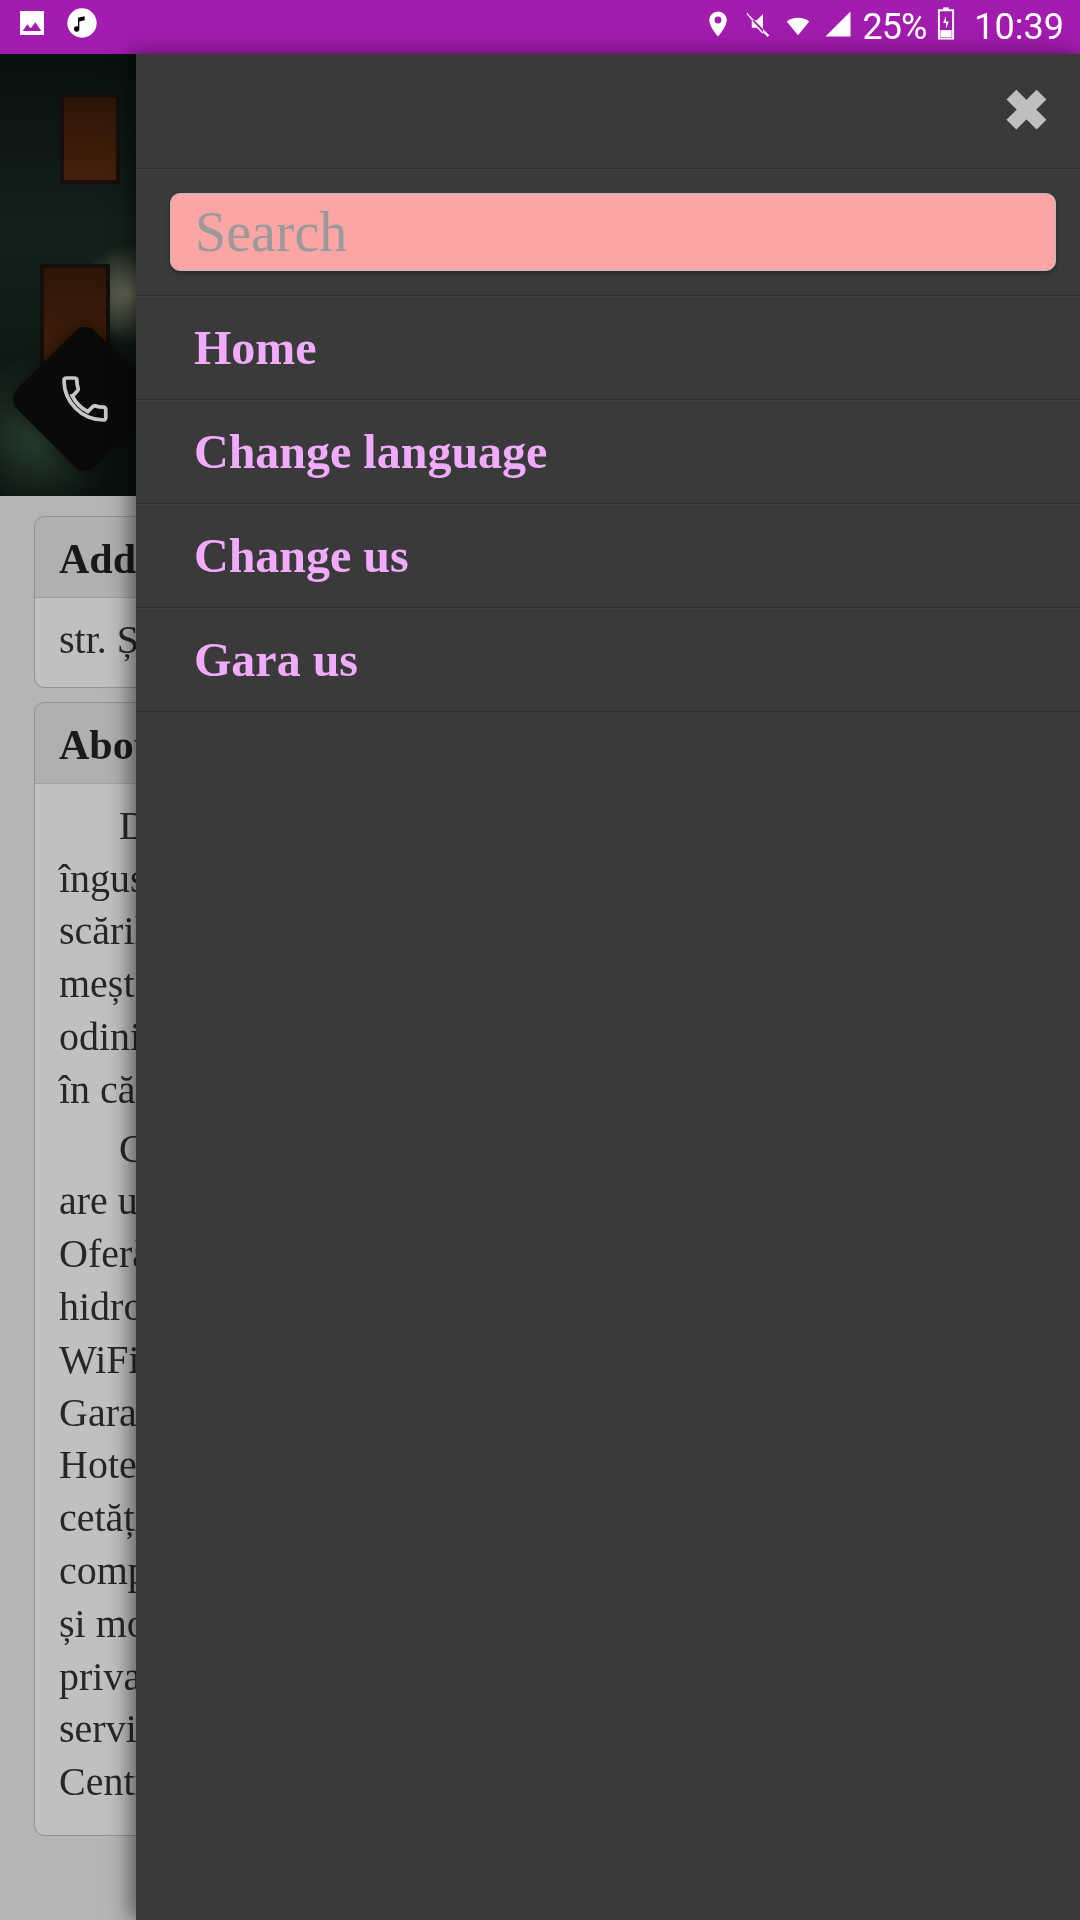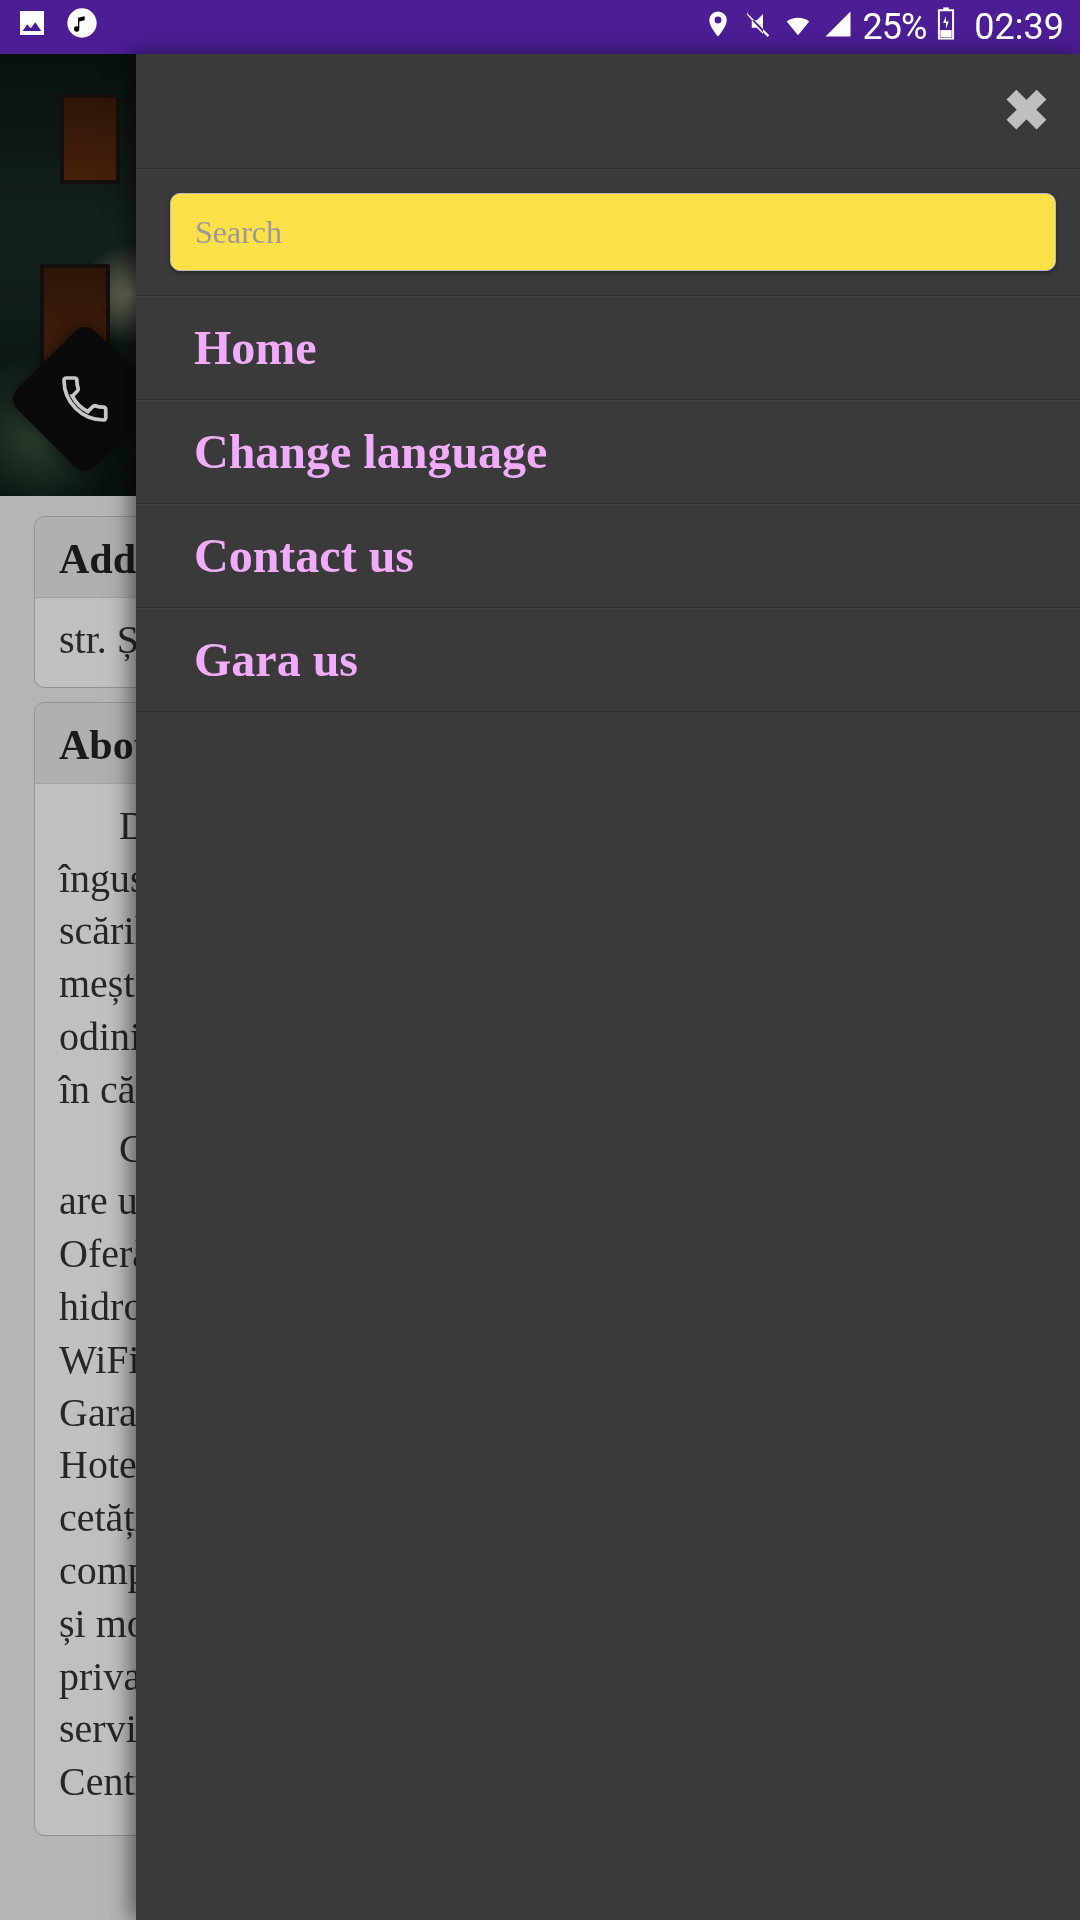--- a/index.html
+++ b/index.html
@@ -8,21 +8,21 @@
     font-family: -apple-system, BlinkMacSystemFont, "Segoe UI", Roboto, sans-serif;
     background: #000;
     position: relative;
   }
 
   
   .status-bar {
     position: absolute;
     top: 0; left: 0; right: 0;
     height: 54px;
-    background: #4c1d95;
+    background: #a21caf;
     color: #fff;
     display: flex;
     align-items: center;
     justify-content: space-between;
     padding: 0 16px;
     font-size: 36px;
     font-weight: 400;
   }
   .status-left { display: flex; align-items: center; gap: 18px; }
   .status-right { display: flex; align-items: center; gap: 10px; }
@@ -132,23 +132,23 @@
   .search-wrap {
     padding: 24px 24px 24px 34px;
     border-bottom: 1px solid #2c2c2c;
     box-shadow: inset 0 1px 0 rgba(255,255,255,0.04);
   }
   .search-input {
     width: 100%;
     height: 78px;
     border-radius: 10px;
     border: 1px solid #bbb;
-    background: #fde047;
-    font-family: Georgia, "Times New Roman", serif;
-    font-size: 32px;
+    background: #fca5a5;
+    font-family: Georgia, "Times New Roman", serif;
+    font-size: 56px;
     color: #333;
     padding: 0 24px;
     box-shadow: 0 2px 4px rgba(0,0,0,0.35);
   }
   .search-input::placeholder { color: #9a9a9a; }
   .menu-item {
     font-family: Georgia, "Times New Roman", serif;
     font-weight: 700;
     font-size: 48px;
     color: #f0abfc;
@@ -200,21 +200,21 @@
     </span>
     <span class="pct">25%</span>
     <span class="icon">
       <svg width="20" height="34" viewBox="0 0 12 24" fill="none">
           <rect x="1" y="3" width="10" height="20" stroke="#fff" stroke-width="1.4"></rect>
           <rect x="4" y="1" width="4" height="2" fill="#fff"></rect>
           <rect x="2" y="17" width="8" height="5" fill="#fff"></rect>
           <path d="M6 7l-2 5h2v4l2-5H6V7z" fill="#fff"></path>
         </svg>
     </span>
-    <span class="clock">02:39</span>
+    <span class="clock">10:39</span>
   </div>
 </div>
 
 <div class="page">
   <div class="hero">
     <div class="window w1"></div>
     <div class="window w2"></div>
     <div class="window w3"></div>
     <div class="phone-diamond">
       <svg width="56" height="56" viewBox="0 0 24 24" fill="none" stroke="#fff" stroke-width="1.6">
@@ -258,15 +258,15 @@
 
 <div class="drawer">
   <div class="drawer-top">
     <span class="close-x">✖</span>
   </div>
   <div class="search-wrap">
     <input type="text" class="search-input" placeholder="Search" style="">
   </div>
   <div class="menu-item">Home</div>
   <div class="menu-item">Change language</div>
-  <div class="menu-item">Contact us</div>
+  <div class="menu-item">Change us</div>
   <div class="menu-item">Gara us</div>
 </div>
 
 </body></html>

